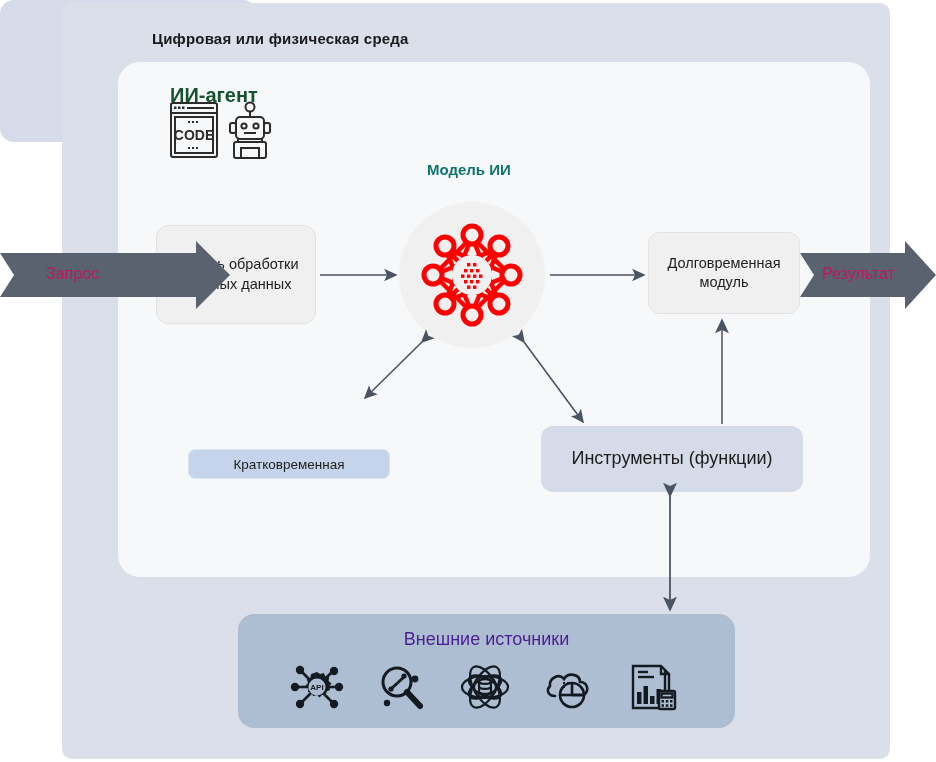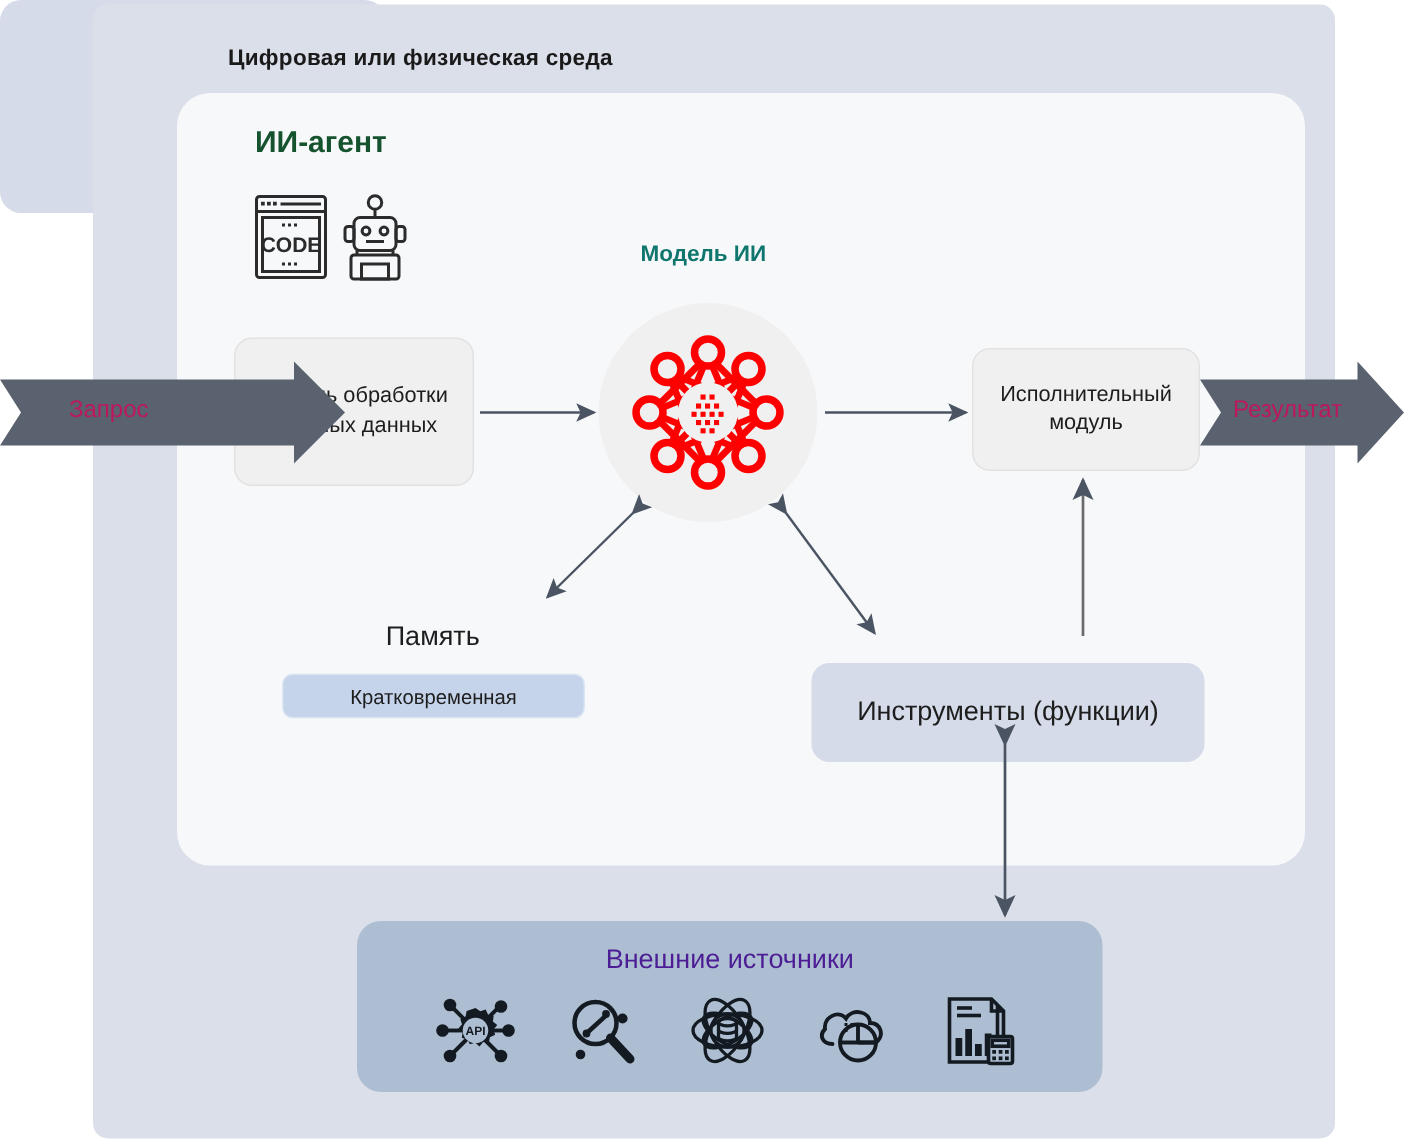--- a/index.html
+++ b/index.html
@@ -59,21 +59,21 @@
     left: 170px;
     top: 84px;
     font-size: 20px;
     font-weight: bold;
     color: #14532d;
     white-space: nowrap;
   }
   .agent-icons {
     position: absolute;
     left: 168px;
-    top: 128px;
+    top: 100px;
     width: 110px;
     height: 62px;
   }
 
   
   .model-title {
     position: absolute;
     left: 427px;
     top: 161px;
     font-size: 15px;
@@ -159,21 +159,21 @@
     align-items: center;
     justify-content: center;
     font-size: 13.5px;
     color: #1d1d1d;
   }
   .mem-pill-1 { top: 449px; }
   .mem-pill-2 { top: 496px; }
 
   
   .tools-box {
-    left: 541px; top: 442px;
+    left: 541px; top: 426px;
     width: 262px; height: 66px;
     font-size: 18px;
   }
 
   
   .ext-box {
     position: absolute;
     left: 238px; top: 614px;
     width: 497px; height: 114px;
     background: #aebed2;
@@ -306,24 +306,23 @@
         <rect x="50" y="63" width="3.4" height="3.4"></rect>
         <rect x="56" y="63" width="3.4" height="3.4"></rect>
         <rect x="62" y="63" width="3.4" height="3.4"></rect>
         <rect x="53" y="68.5" width="3.4" height="3.4"></rect>
         <rect x="59" y="68.5" width="3.4" height="3.4"></rect>
       </g>
     </svg>
   </div>
 
   <div class="box box-light input-module">Модуль обработки входных данных</div>
-  <div class="box box-light exec-module">Исполнительный модуль</div>
+  <div class="box box-light exec-module">Долговременная модуль</div>
 
   <div class="memory-box"></div>
-  <div class="memory-title">Память</div>
   <div class="mem-pill mem-pill-1">Кратковременная</div>
 
   <div class="box box-blue tools-box">Инструменты (функции)</div>
 
   <div class="ext-box"></div>
   <div class="ext-title">Внешние источники</div>
 
   <div class="ext-icons">
 
     <svg class="ext-icon" viewBox="0 0 54 54">

